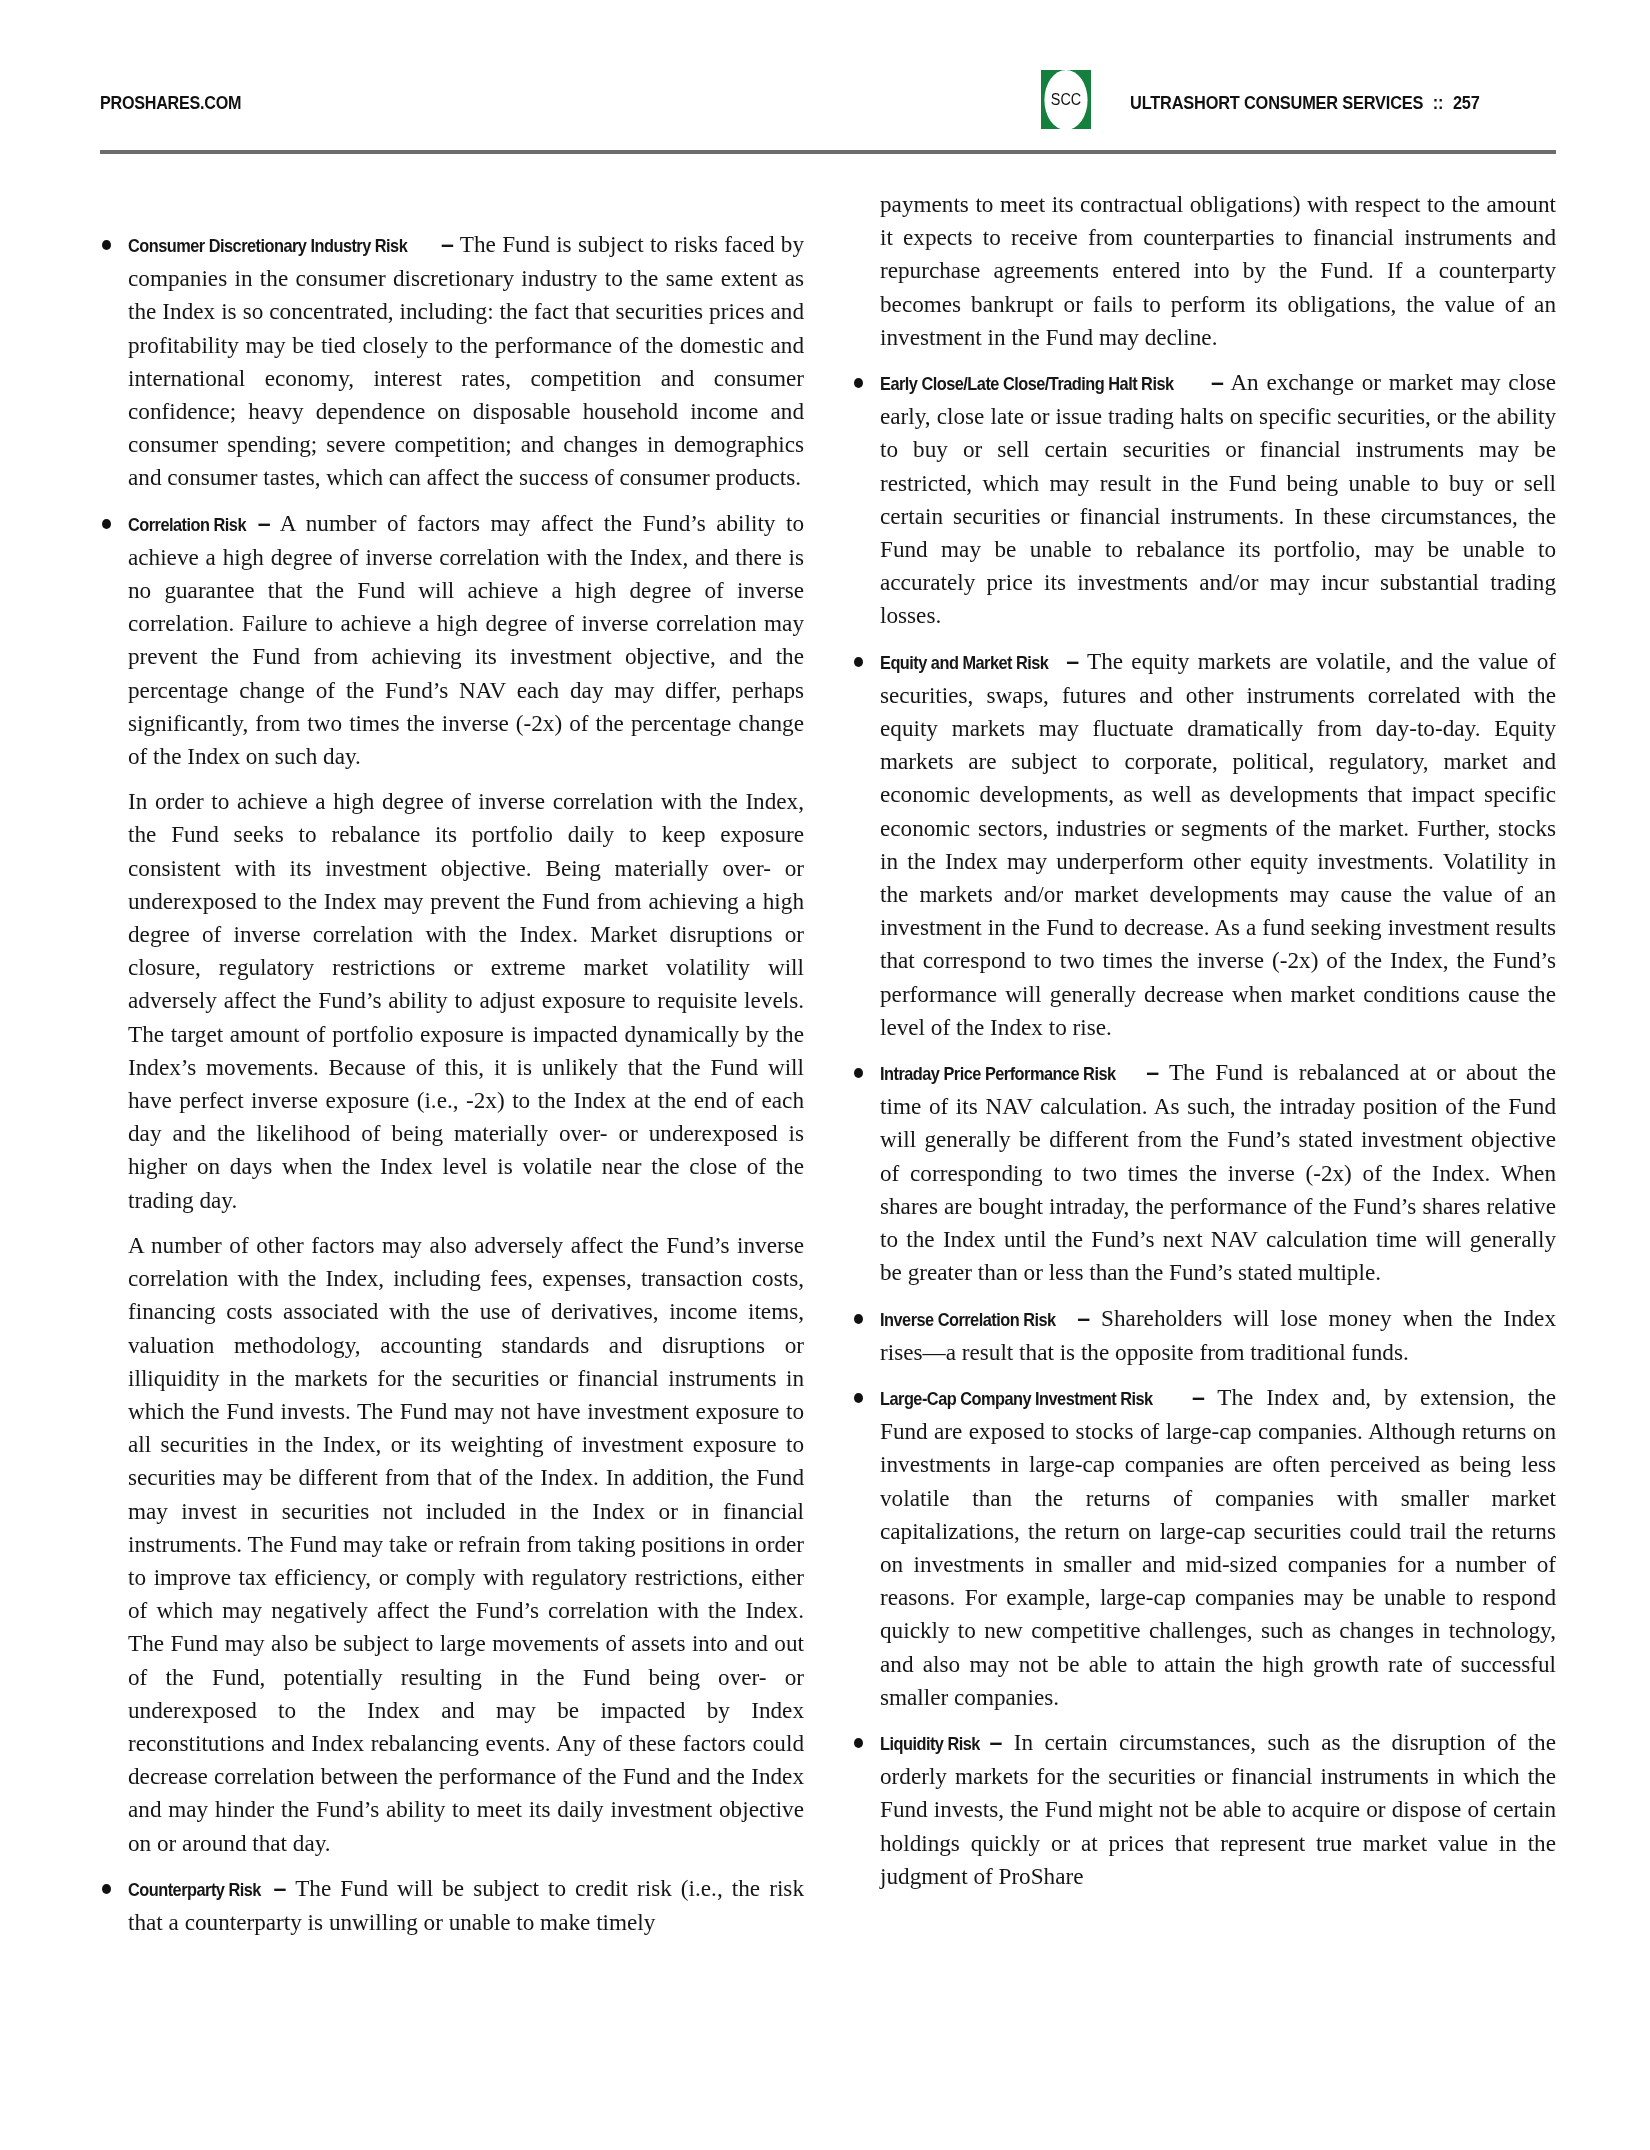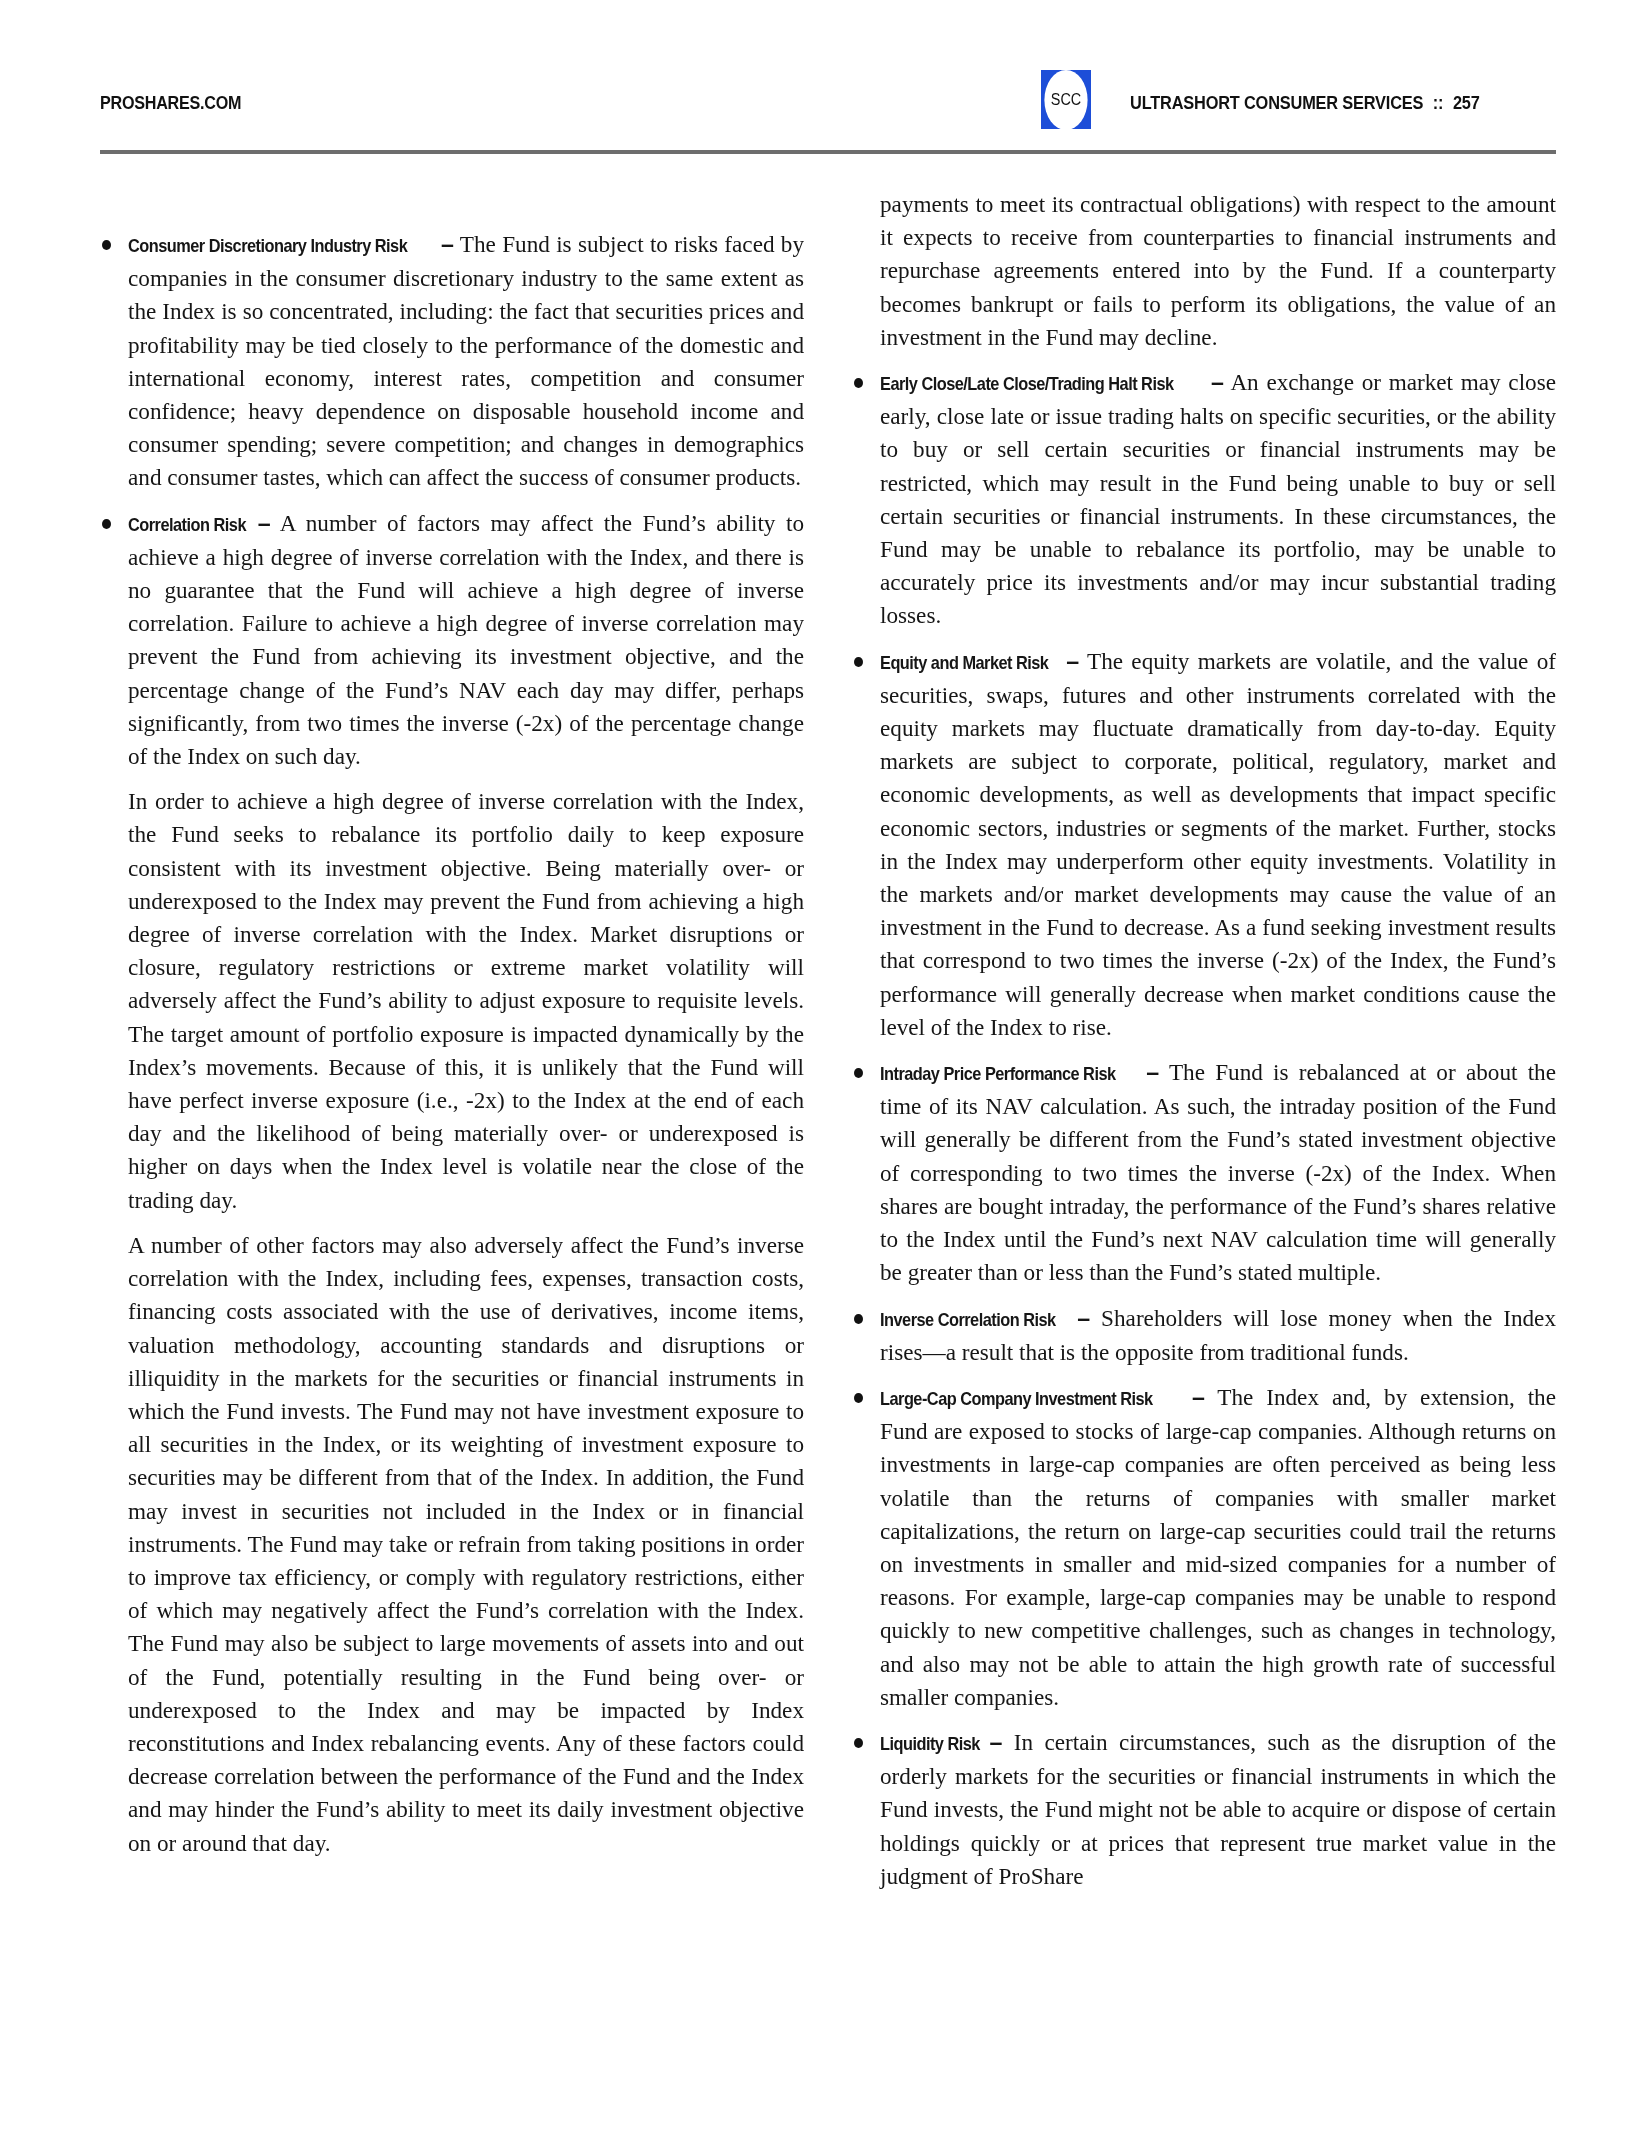--- a/index.html
+++ b/index.html
@@ -1,19 +1,19 @@
 <!DOCTYPE html>
 <html><head>
 <meta charset="utf-8">
 <style>
   html, body { margin: 0; padding: 0; background: #ffffff; }
   body { width: 1650px; height: 2150px; position: relative; overflow: hidden; color: #111; }
   .header { position: absolute; left: 0; top: 0; width: 1650px; height: 160px; text-align: center; }
   .site { position: absolute; left: 100px; top: 92px; font-family: "Liberation Sans", sans-serif; font-weight: bold; font-size: 19px; letter-spacing: -0.3px; transform: scaleX(0.85); transform-origin: left center; color: #111; }
-  .logo { position: absolute; left: 1041px; top: 70px; width: 50px; height: 59px; background: #1d4ed8; display: flex; align-items: center; justify-content: center; }
+  .logo { position: absolute; left: 1041px; top: 70px; width: 50px; height: 59px; background: #15803d; display: flex; align-items: center; justify-content: center; }
   .logo .circle { width: 48px; height: 60px; border-radius: 50%; background: #fff; display: flex; align-items: center; justify-content: center; font-family: "Liberation Sans", sans-serif; font-size: 16px; color: #111; transform: scaleX(0.9); }
   .fund-title { position: absolute; left: 1130px; top: 92px; font-family: "Liberation Sans", sans-serif; font-weight: bold; font-size: 19px; letter-spacing: -0.2px; color: #111; transform: scaleX(0.86); transform-origin: left center; white-space: nowrap; }
   .fund-title .sep { margin: 0 6px; }
   .rule { position: absolute; left: 100px; top: 150px; width: 1456px; height: 4px; background: #6d6d6d; }
 
   .col { position: absolute; top: 188px; font-family: "Liberation Serif", serif; font-size: 23.2px; line-height: 33.2px; text-align: justify; color: #161616; }
   .col.left { left: 128px; width: 676px; margin-top: 40px; }
   .col.right { left: 880px; width: 676px; }
   .item { position: relative; margin: 0 0 12px 0; }
   .item .bullet { position: absolute; left: -26px; top: 12px; width: 9px; height: 10px; border-radius: 50%; background: #111; }
@@ -46,20 +46,26 @@
     <span>The Fund is subject to risks faced by companies in the consumer discretionary industry to the same extent as the Index is so concentrated, including: the fact that securities prices and profitability may be tied closely to the performance of the domestic and international economy, interest rates, competition and consumer confidence; heavy dependence on disposable household income and consumer spending; severe competition; and changes in demographics and consumer tastes, which can affect the success of consumer products.</span>
   </div>
   <div class="item">
     <span class="bullet"></span>
     <span class="term">Correlation Risk</span>
     <span class="dash">–</span>
     <span>A number of factors may affect the Fund’s ability to achieve a high degree of inverse correlation with the Index, and there is no guarantee that the Fund will achieve a high degree of inverse correlation. Failure to achieve a high degree of inverse correlation may prevent the Fund from achieving its investment objective, and the percentage change of the Fund’s NAV each day may differ, perhaps significantly, from two times the inverse (-2x) of the percentage change of the Index on such day.</span>
   </div>
   <p>In order to achieve a high degree of inverse correlation with the Index, the Fund seeks to rebalance its portfolio daily to keep exposure consistent with its investment objective. Being materially over- or underexposed to the Index may prevent the Fund from achieving a high degree of inverse correlation with the Index. Market disruptions or closure, regulatory restrictions or extreme market volatility will adversely affect the Fund’s ability to adjust exposure to requisite levels. The target amount of portfolio exposure is impacted dynamically by the Index’s movements. Because of this, it is unlikely that the Fund will have perfect inverse exposure (i.e., -2x) to the Index at the end of each day and the likelihood of being materially over- or underexposed is higher on days when the Index level is volatile near the close of the trading day.</p>
   <p>A number of other factors may also adversely affect the Fund’s inverse correlation with the Index, including fees, expenses, transaction costs, financing costs associated with the use of derivatives, income items, valuation methodology, accounting standards and disruptions or illiquidity in the markets for the securities or financial instruments in which the Fund invests. The Fund may not have investment exposure to all securities in the Index, or its weighting of investment exposure to securities may be different from that of the Index. In addition, the Fund may invest in securities not included in the Index or in financial instruments. The Fund may take or refrain from taking positions in order to improve tax efficiency, or comply with regulatory restrictions, either of which may negatively affect the Fund’s correlation with the Index. The Fund may also be subject to large movements of assets into and out of the Fund, potentially resulting in the Fund being over- or underexposed to the Index and may be impacted by Index reconstitutions and Index rebalancing events. Any of these factors could decrease correlation between the performance of the Fund and the Index and may hinder the Fund’s ability to meet its daily investment objective on or around that day.</p>
+  <div class="item">
+    <span class="bullet"></span>
+    <span class="term">Counterparty Risk</span>
+    <span class="dash">–</span>
+    <span>The Fund will be subject to credit risk (i.e., the risk that a counterparty is unwilling or unable to make timely</span>
+  </div>
 </div>
 
 <div class="col right">
   <p class="cont">payments to meet its contractual obligations) with respect to the amount it expects to receive from counterparties to financial instruments and repurchase agreements entered into by the Fund. If a counterparty becomes bankrupt or fails to perform its obligations, the value of an investment in the Fund may decline.</p>
   <div class="item">
     <span class="bullet"></span>
     <span class="term">Early Close/Late Close/Trading Halt Risk</span>
     <span class="dash">–</span>
     <span>An exchange or market may close early, close late or issue trading halts on specific securities, or the ability to buy or sell certain securities or financial instruments may be restricted, which may result in the Fund being unable to buy or sell certain securities or financial instruments. In these circumstances, the Fund may be unable to rebalance its portfolio, may be unable to accurately price its investments and/or may incur substantial trading losses.</span>
   </div>

